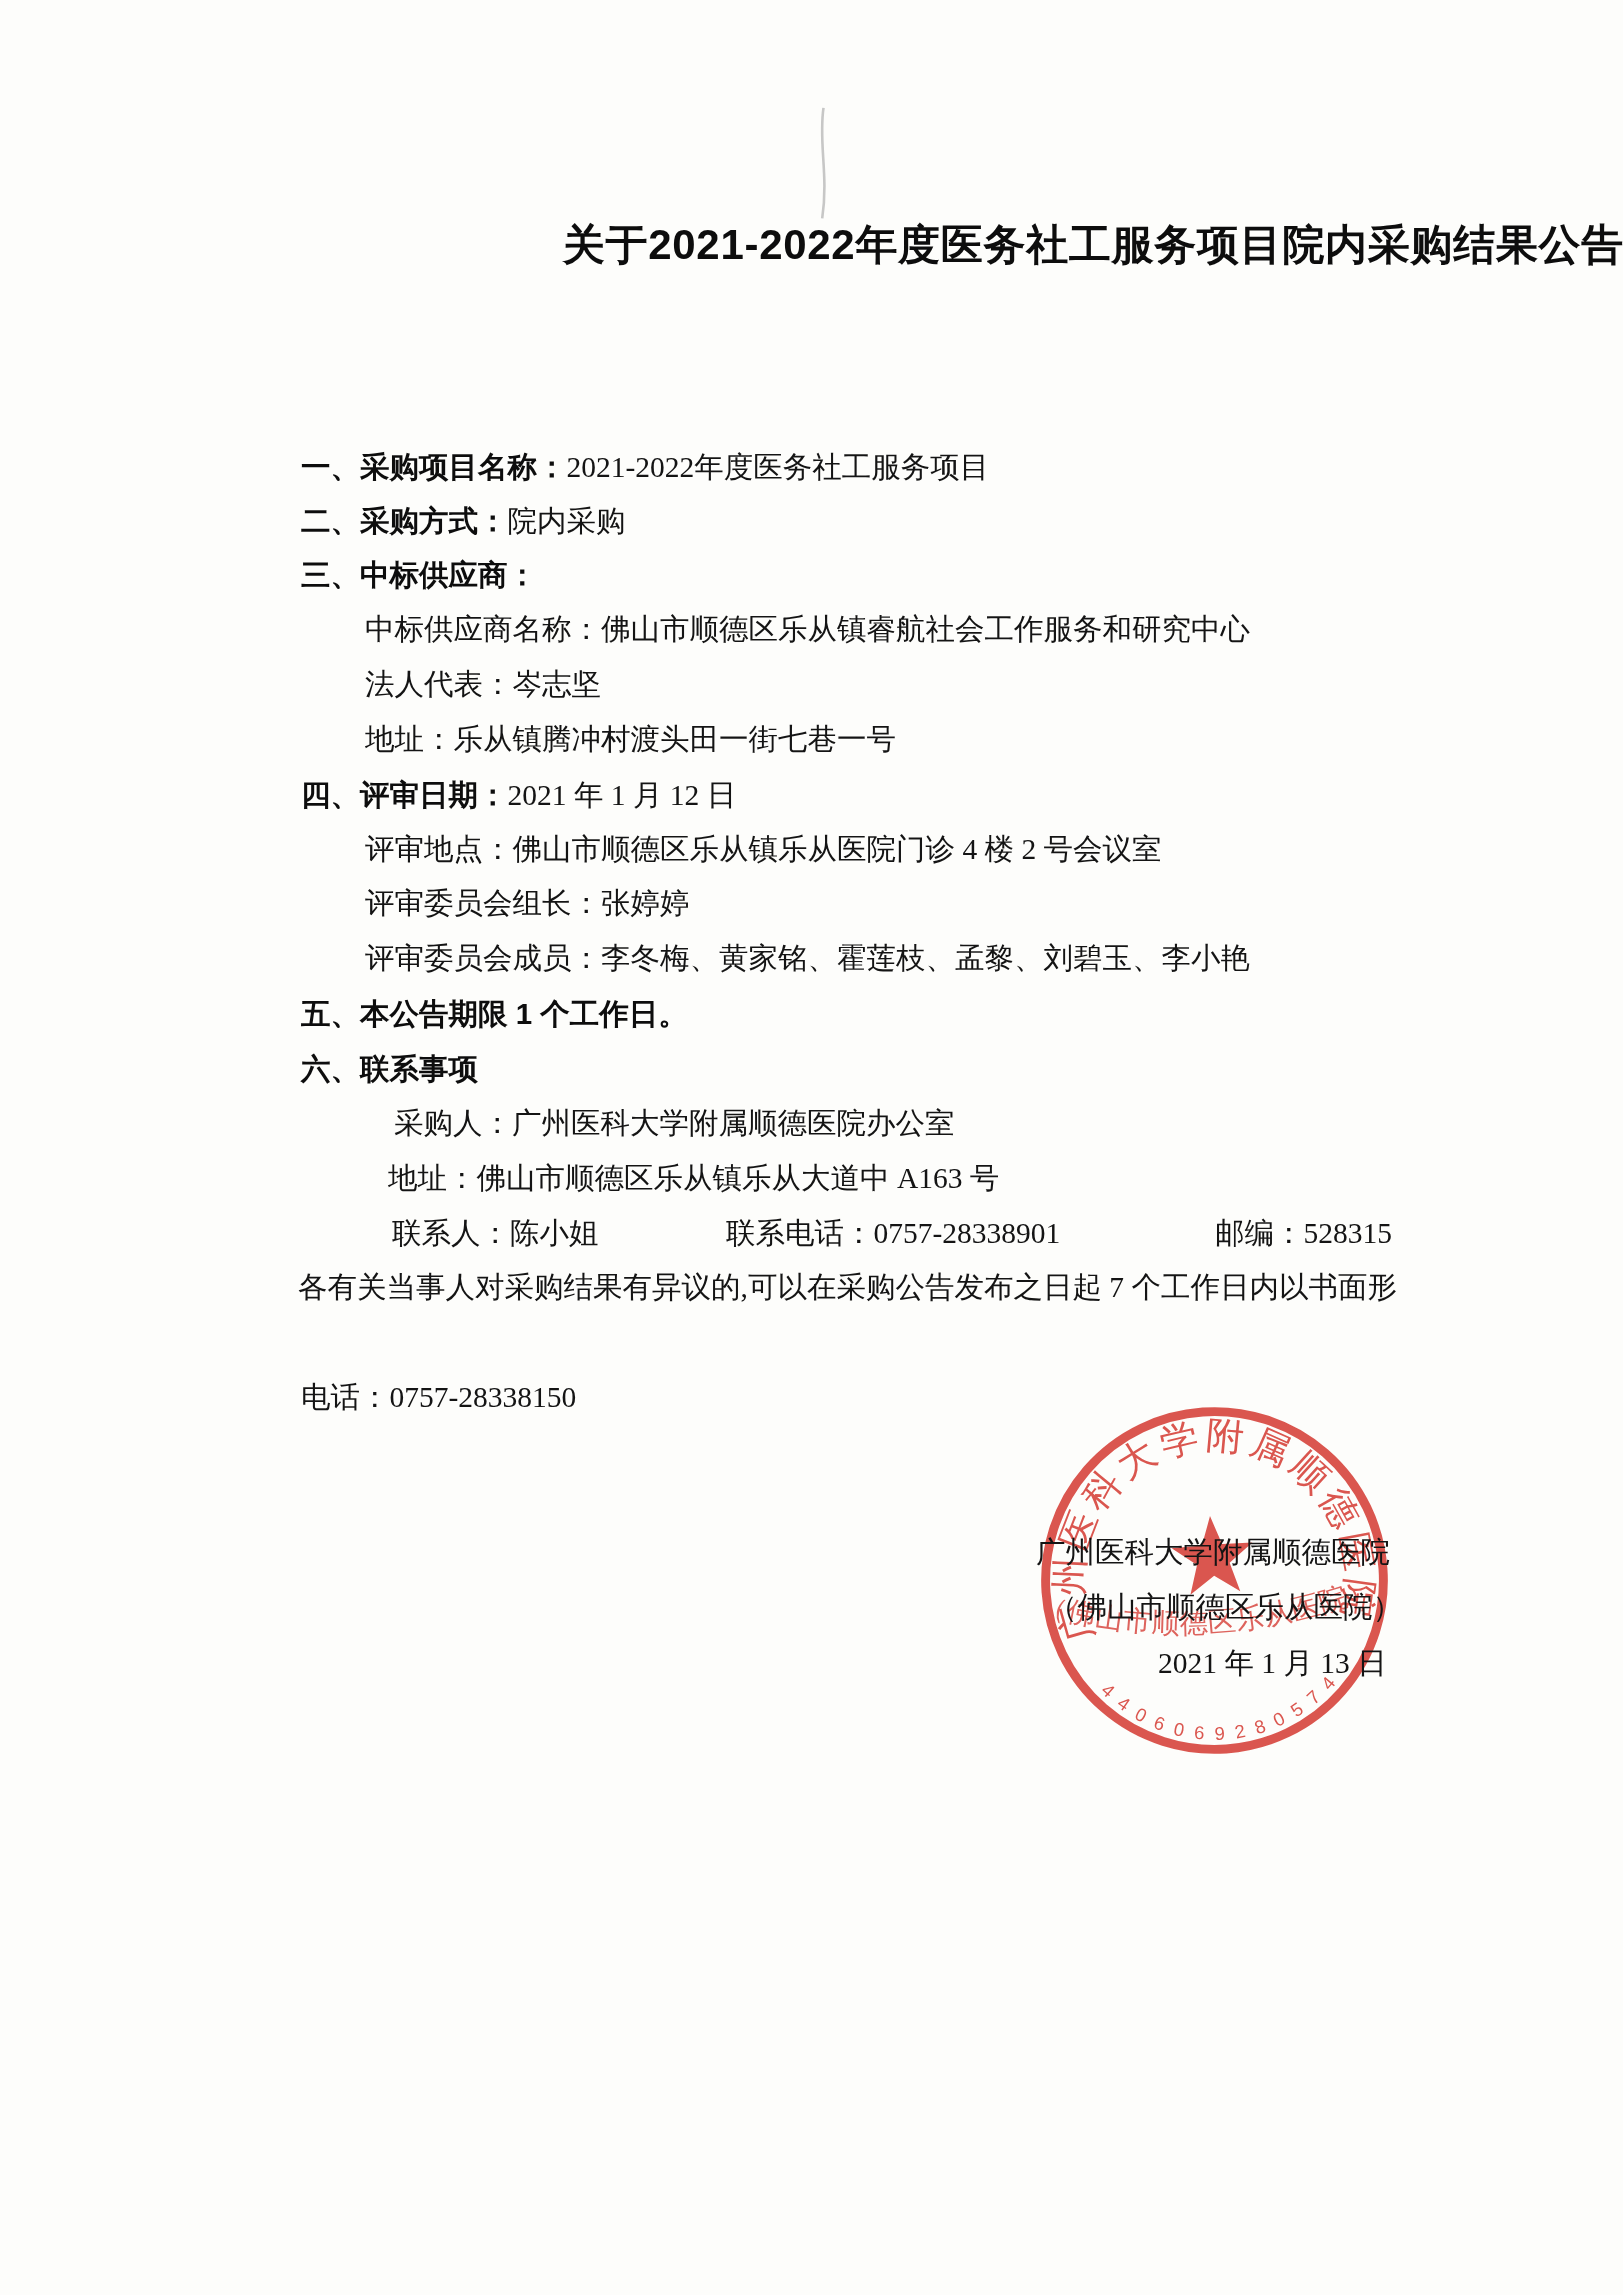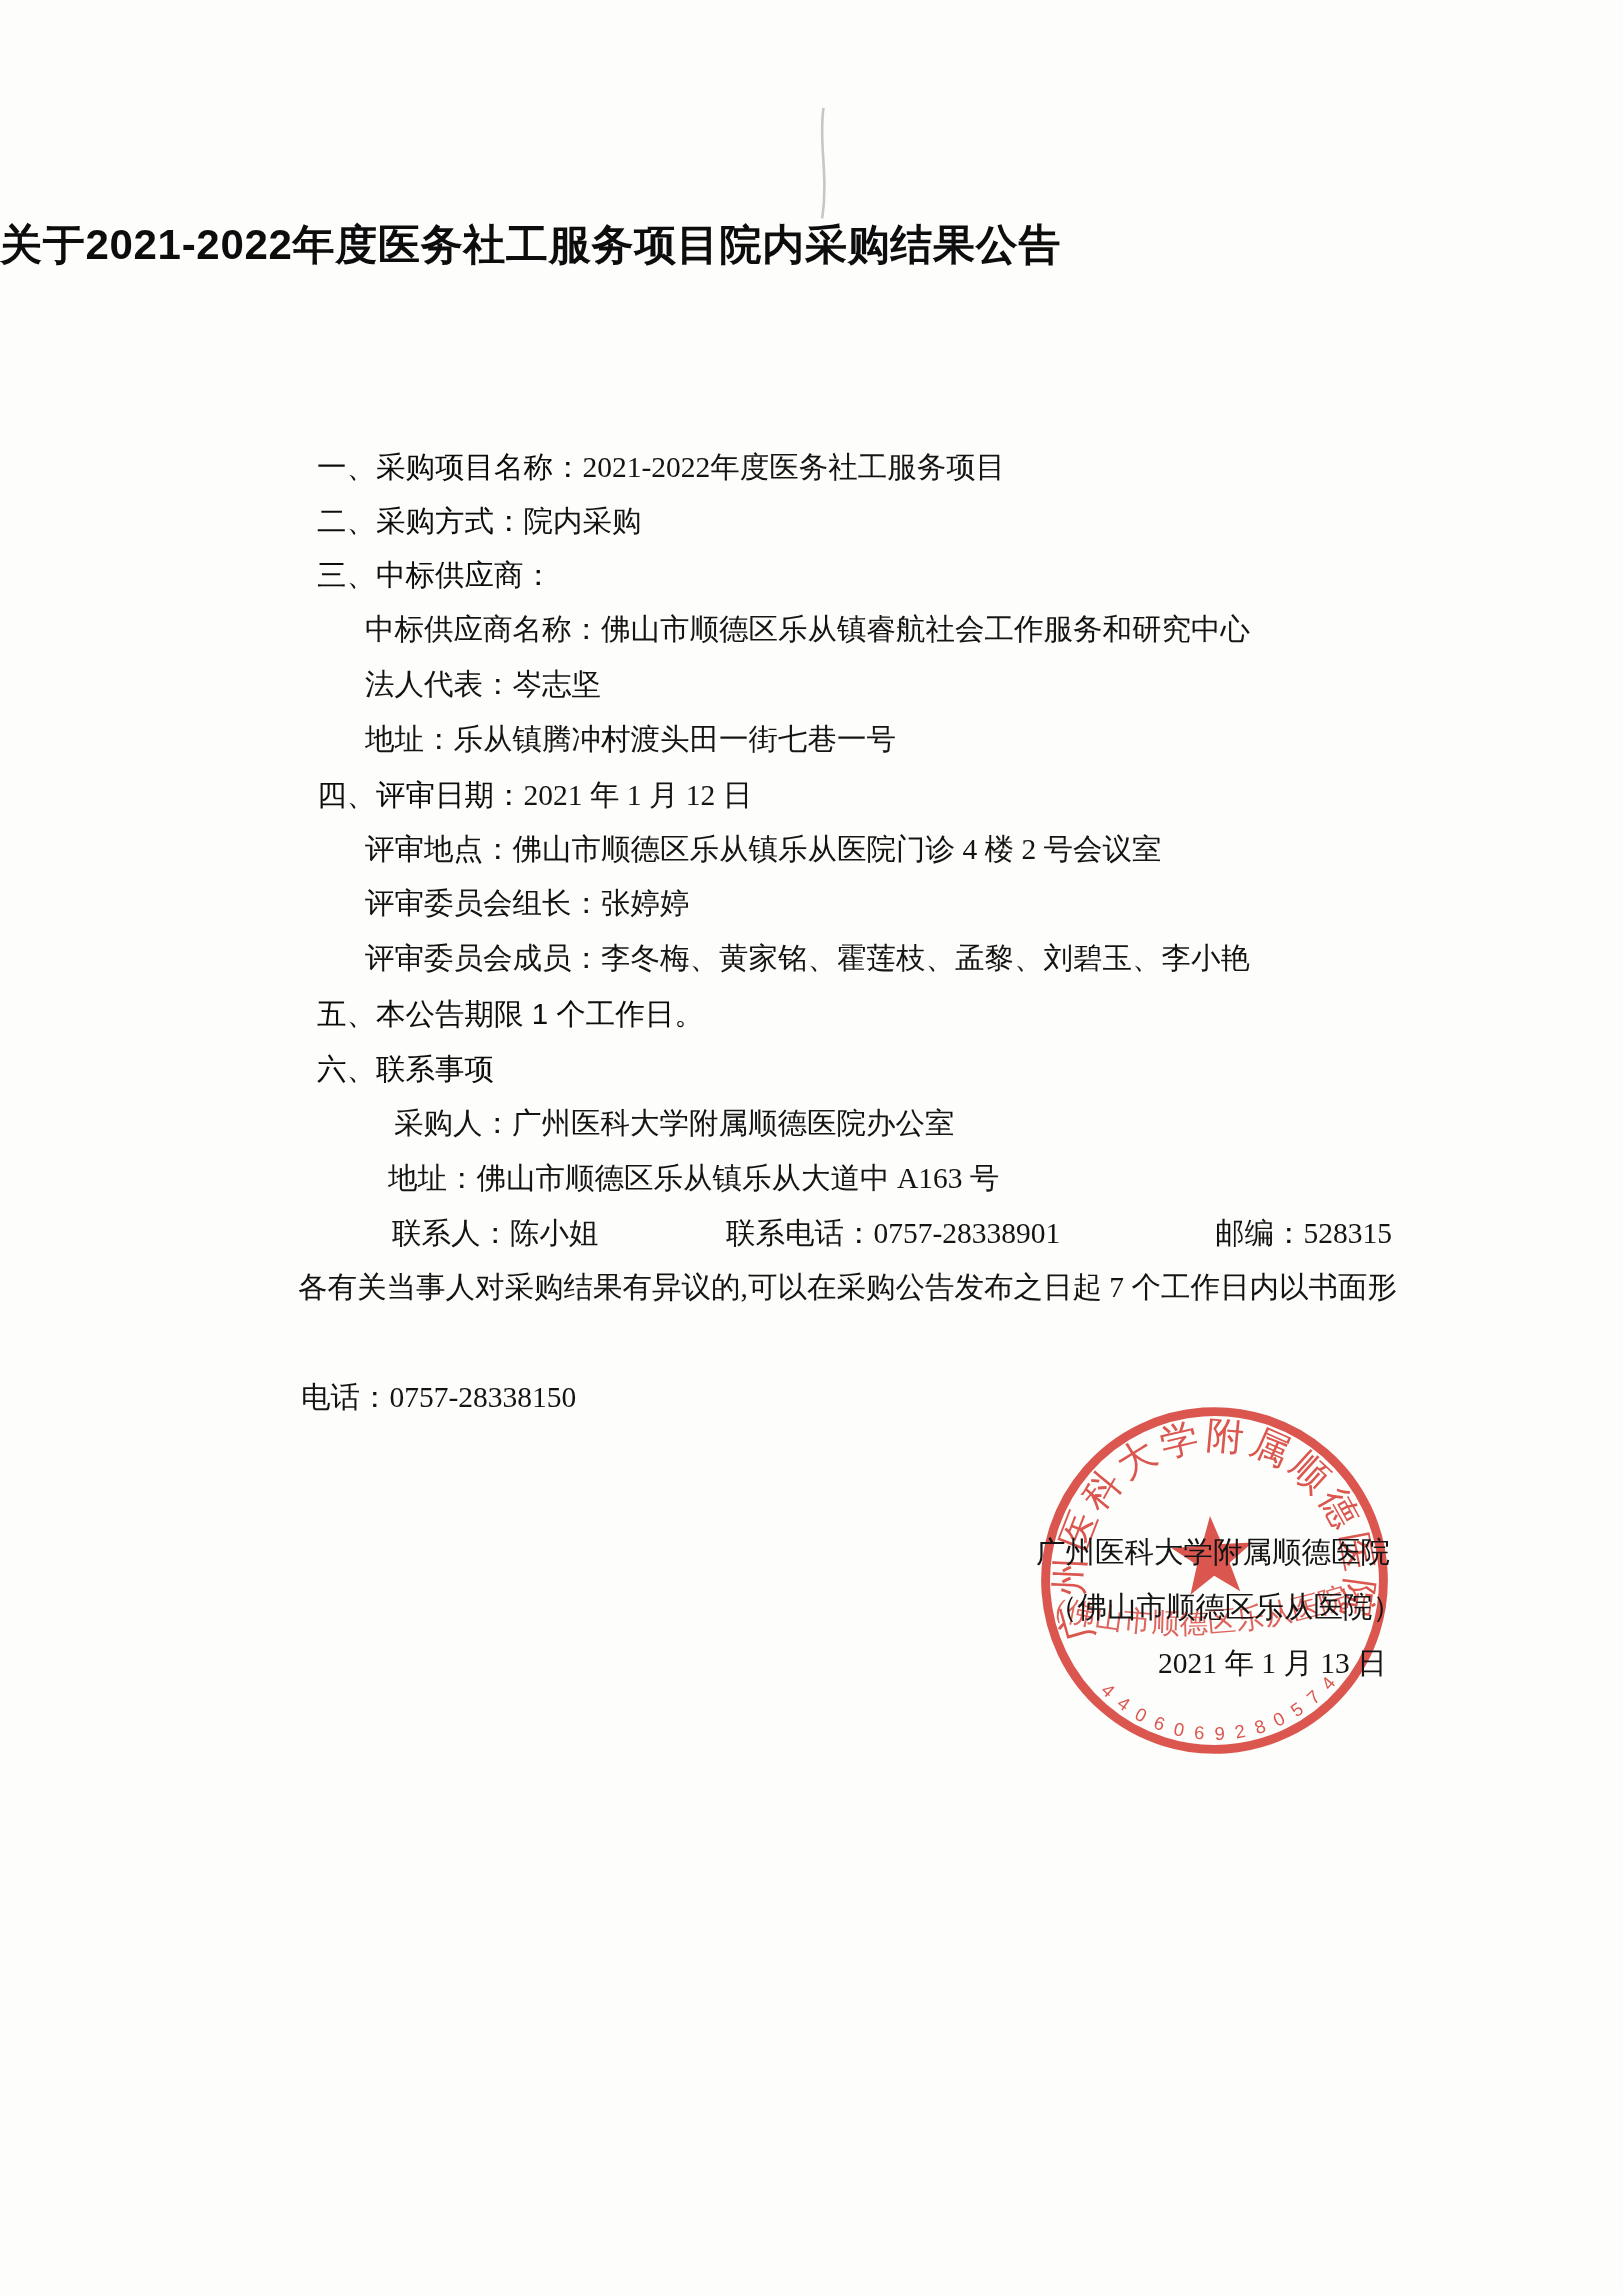--- a/index.html
+++ b/index.html
@@ -9,40 +9,39 @@
     margin:0 auto;
     background:#fdfdfb;
     overflow:hidden;
     font-family:"Liberation Serif", serif;
     color:#141414;
   }
   .title{
     position:absolute;
     top:217px;left:0;width:1624px;
     margin:0;
-    text-align:left;
+    text-align:right;
     font-size:42px;
     font-weight:700;
     font-family:"Liberation Sans", sans-serif;
     letter-spacing:0.7px;
     color:#0d0d0d;
   }
   .line{
     position:absolute;
     height:55px;
     line-height:55px;
     font-size:29.5px;
     white-space:nowrap;
     color:#141414;
   }
   .lbl{
-    font-weight:400;
+    font-weight:700;
     font-family:"Liberation Sans", sans-serif;
     color:#0d0d0d;
-    margin-left:16px;
   }
   .artifact{
     position:absolute;
     left:817px;top:106px;
     opacity:.75;
   }
   .stamp{
     position:absolute;
     left:1036px;top:1402px;
     width:357px;height:357px;

